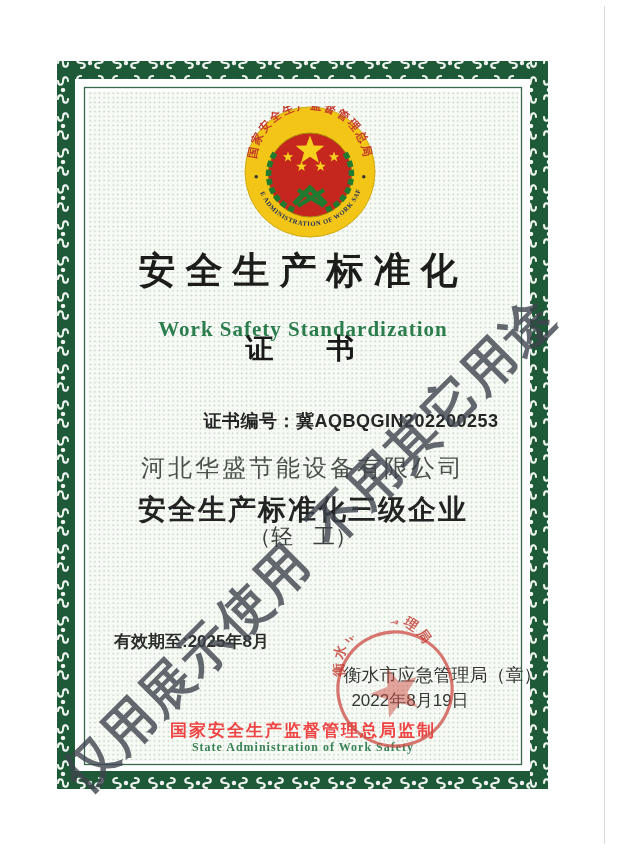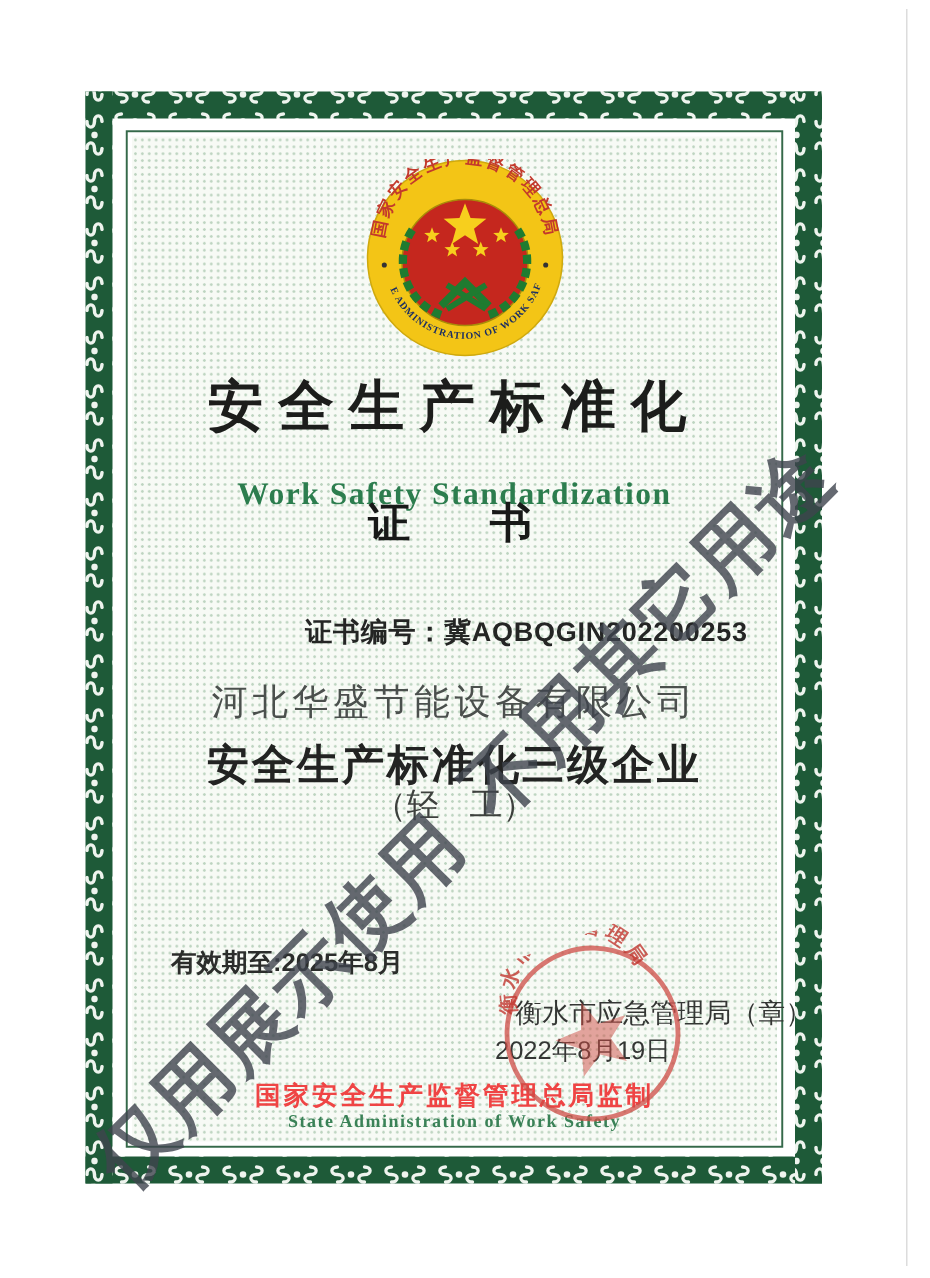--- a/index.html
+++ b/index.html
@@ -19,21 +19,21 @@
   .doc-cn{top:330px;font-size:28px;font-weight:bold;color:#181918;letter-spacing:6px;word-spacing:34px;}
   .doc-en{top:381px;font-size:19px;font-weight:bold;color:#2c7d4e;letter-spacing:3px;}
   .number{top:409px;font-size:18px;font-weight:bold;color:#242524;letter-spacing:0.5px;padding-left:48px;}
   .company{top:452px;font-size:24px;color:#4b504d;letter-spacing:3px;}
   .level{top:491px;font-size:28px;font-weight:bold;color:#222322;letter-spacing:2px;}
   .industry{top:522px;font-size:22px;color:#3d403d;word-spacing:14px;}
   .valid{position:absolute;left:114px;top:630px;z-index:4;font-size:17px;color:#2b2d2b;
          font-weight:600;white-space:nowrap;}
   .authority{position:absolute;left:330px;top:663px;width:225px;text-align:center;z-index:4;
              font-size:18px;color:#343634;white-space:nowrap;}
-  .issue-date{position:absolute;left:330px;top:689px;width:160px;z-index:4;
+  .issue-date{position:absolute;left:330px;top:689px;width:160px;text-align:center;z-index:4;
               font-size:17px;color:#343634;white-space:nowrap;}
   .pub-cn{top:719px;font-size:17px;font-weight:bold;color:#ef4444;letter-spacing:2px;}
   .pub-en{top:740px;font-size:12px;font-weight:bold;color:#3a8257;letter-spacing:1px;
           font-family:"Liberation Serif","DejaVu Serif",serif;}
   .stamp{position:absolute;left:331px;top:625px;z-index:5;transform:rotate(-20deg);}
   .watermark{position:absolute;left:310px;top:545px;z-index:6;white-space:nowrap;
              transform:translate(-50%,-50%) rotate(-45deg);
              font-size:52px;font-weight:600;color:rgba(62,67,78,0.8);letter-spacing:2px;
              font-family:"Liberation Sans","DejaVu Sans",sans-serif;}
   .watermark .wm1{margin-right:0.45em;}

